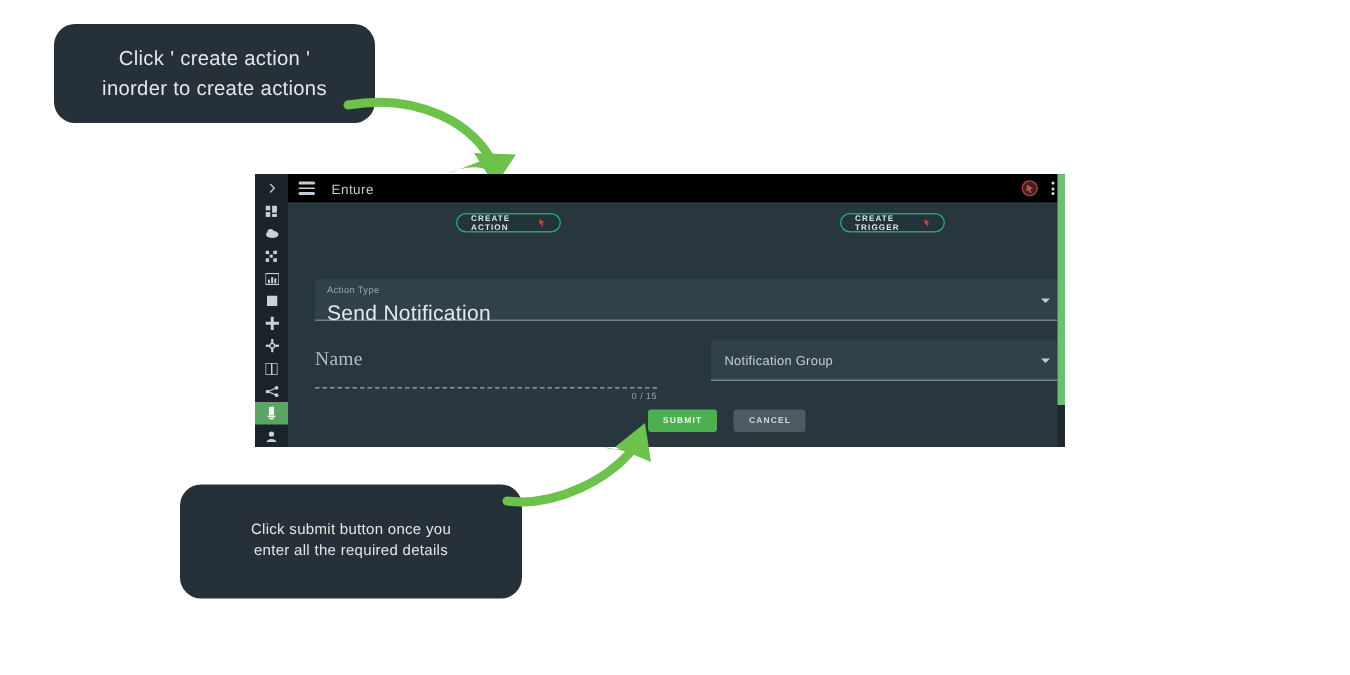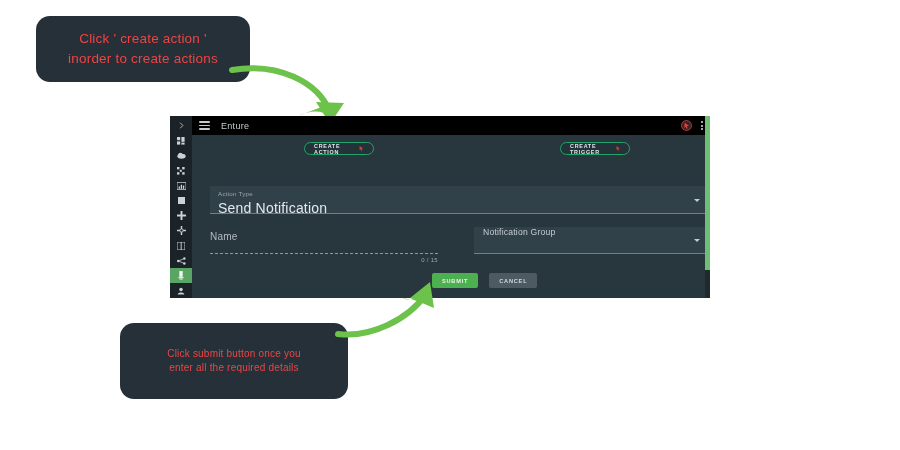--- a/index.html
+++ b/index.html
@@ -6,21 +6,21 @@
   body{
     width:900px;height:450px;background:#ffffff;position:relative;
     font-family:"Liberation Sans","DejaVu Sans",sans-serif;
     overflow:hidden;
   }
   .stage{position:absolute;inset:0;}
 
   
   .callout{
     position:absolute;background:#253038;border-radius:14px;
-    color:#ef4444;text-align:center;
+    color:#e5e5e5;text-align:center;
     display:flex;align-items:center;justify-content:center;
     line-height:1.45;letter-spacing:.2px;
     white-space:pre-line;
   }
   #callout-top{left:36px;top:16px;width:202px;height:66px;font-size:13.5px;padding:0 6px;}
   #callout-bottom{left:120px;top:323px;width:212px;height:76px;font-size:10px;padding:0 8px;}
 
   .arrow{position:absolute;pointer-events:none;}
 
   
@@ -77,31 +77,31 @@
   .fl-label{color:#9aa7ad;font-size:6.2px;letter-spacing:.25px;}
   .fl-value{color:#e3e9ec;font-size:14px;margin-top:3px;letter-spacing:.2px;}
   .chev{
     position:absolute;width:0;height:0;border-left:3.2px solid transparent;
     border-right:3.2px solid transparent;border-top:3.6px solid #c3ccd1;
   }
   #action-type-chevron{right:10px;top:13px;}
 
   
   .name-field{position:absolute;left:18px;top:96px;width:228px;}
-  .nf-label{color:#b3bec3;font-size:10px;letter-spacing:.2px;}
+  .nf-label{color:#b3bec3;font-size:13px;letter-spacing:.2px;font-family:Liberation Serif, serif;}
   .nf-line{
     margin-top:11px;height:0;border-bottom:1px dashed #8c989e;
   }
   .nf-counter{color:#9aa7ad;font-size:6px;text-align:right;margin-top:2.5px;letter-spacing:.3px;}
 
   
   .ng-field{
     position:absolute;left:282px;top:92px;width:236px;height:27px;
     background:#31414a;border-bottom:1px solid #6f8089;box-sizing:border-box;
-    display:flex;padding:0 9px;
+    display:flex;align-items:center;padding:0 9px;
   }
   .ng-text{color:#c5ced3;font-size:8.6px;letter-spacing:.2px;}
   #notification-group-chevron{right:10px;top:12px;}
 
   
   .submit-row{position:absolute;left:240px;top:138px;display:flex;gap:11px;align-items:center;}
   .btn{
     height:15px;border:0;border-radius:2px;font-size:5.6px;font-weight:bold;
     letter-spacing:.8px;display:flex;align-items:center;justify-content:center;
     box-sizing:border-box;padding:0 10px;

